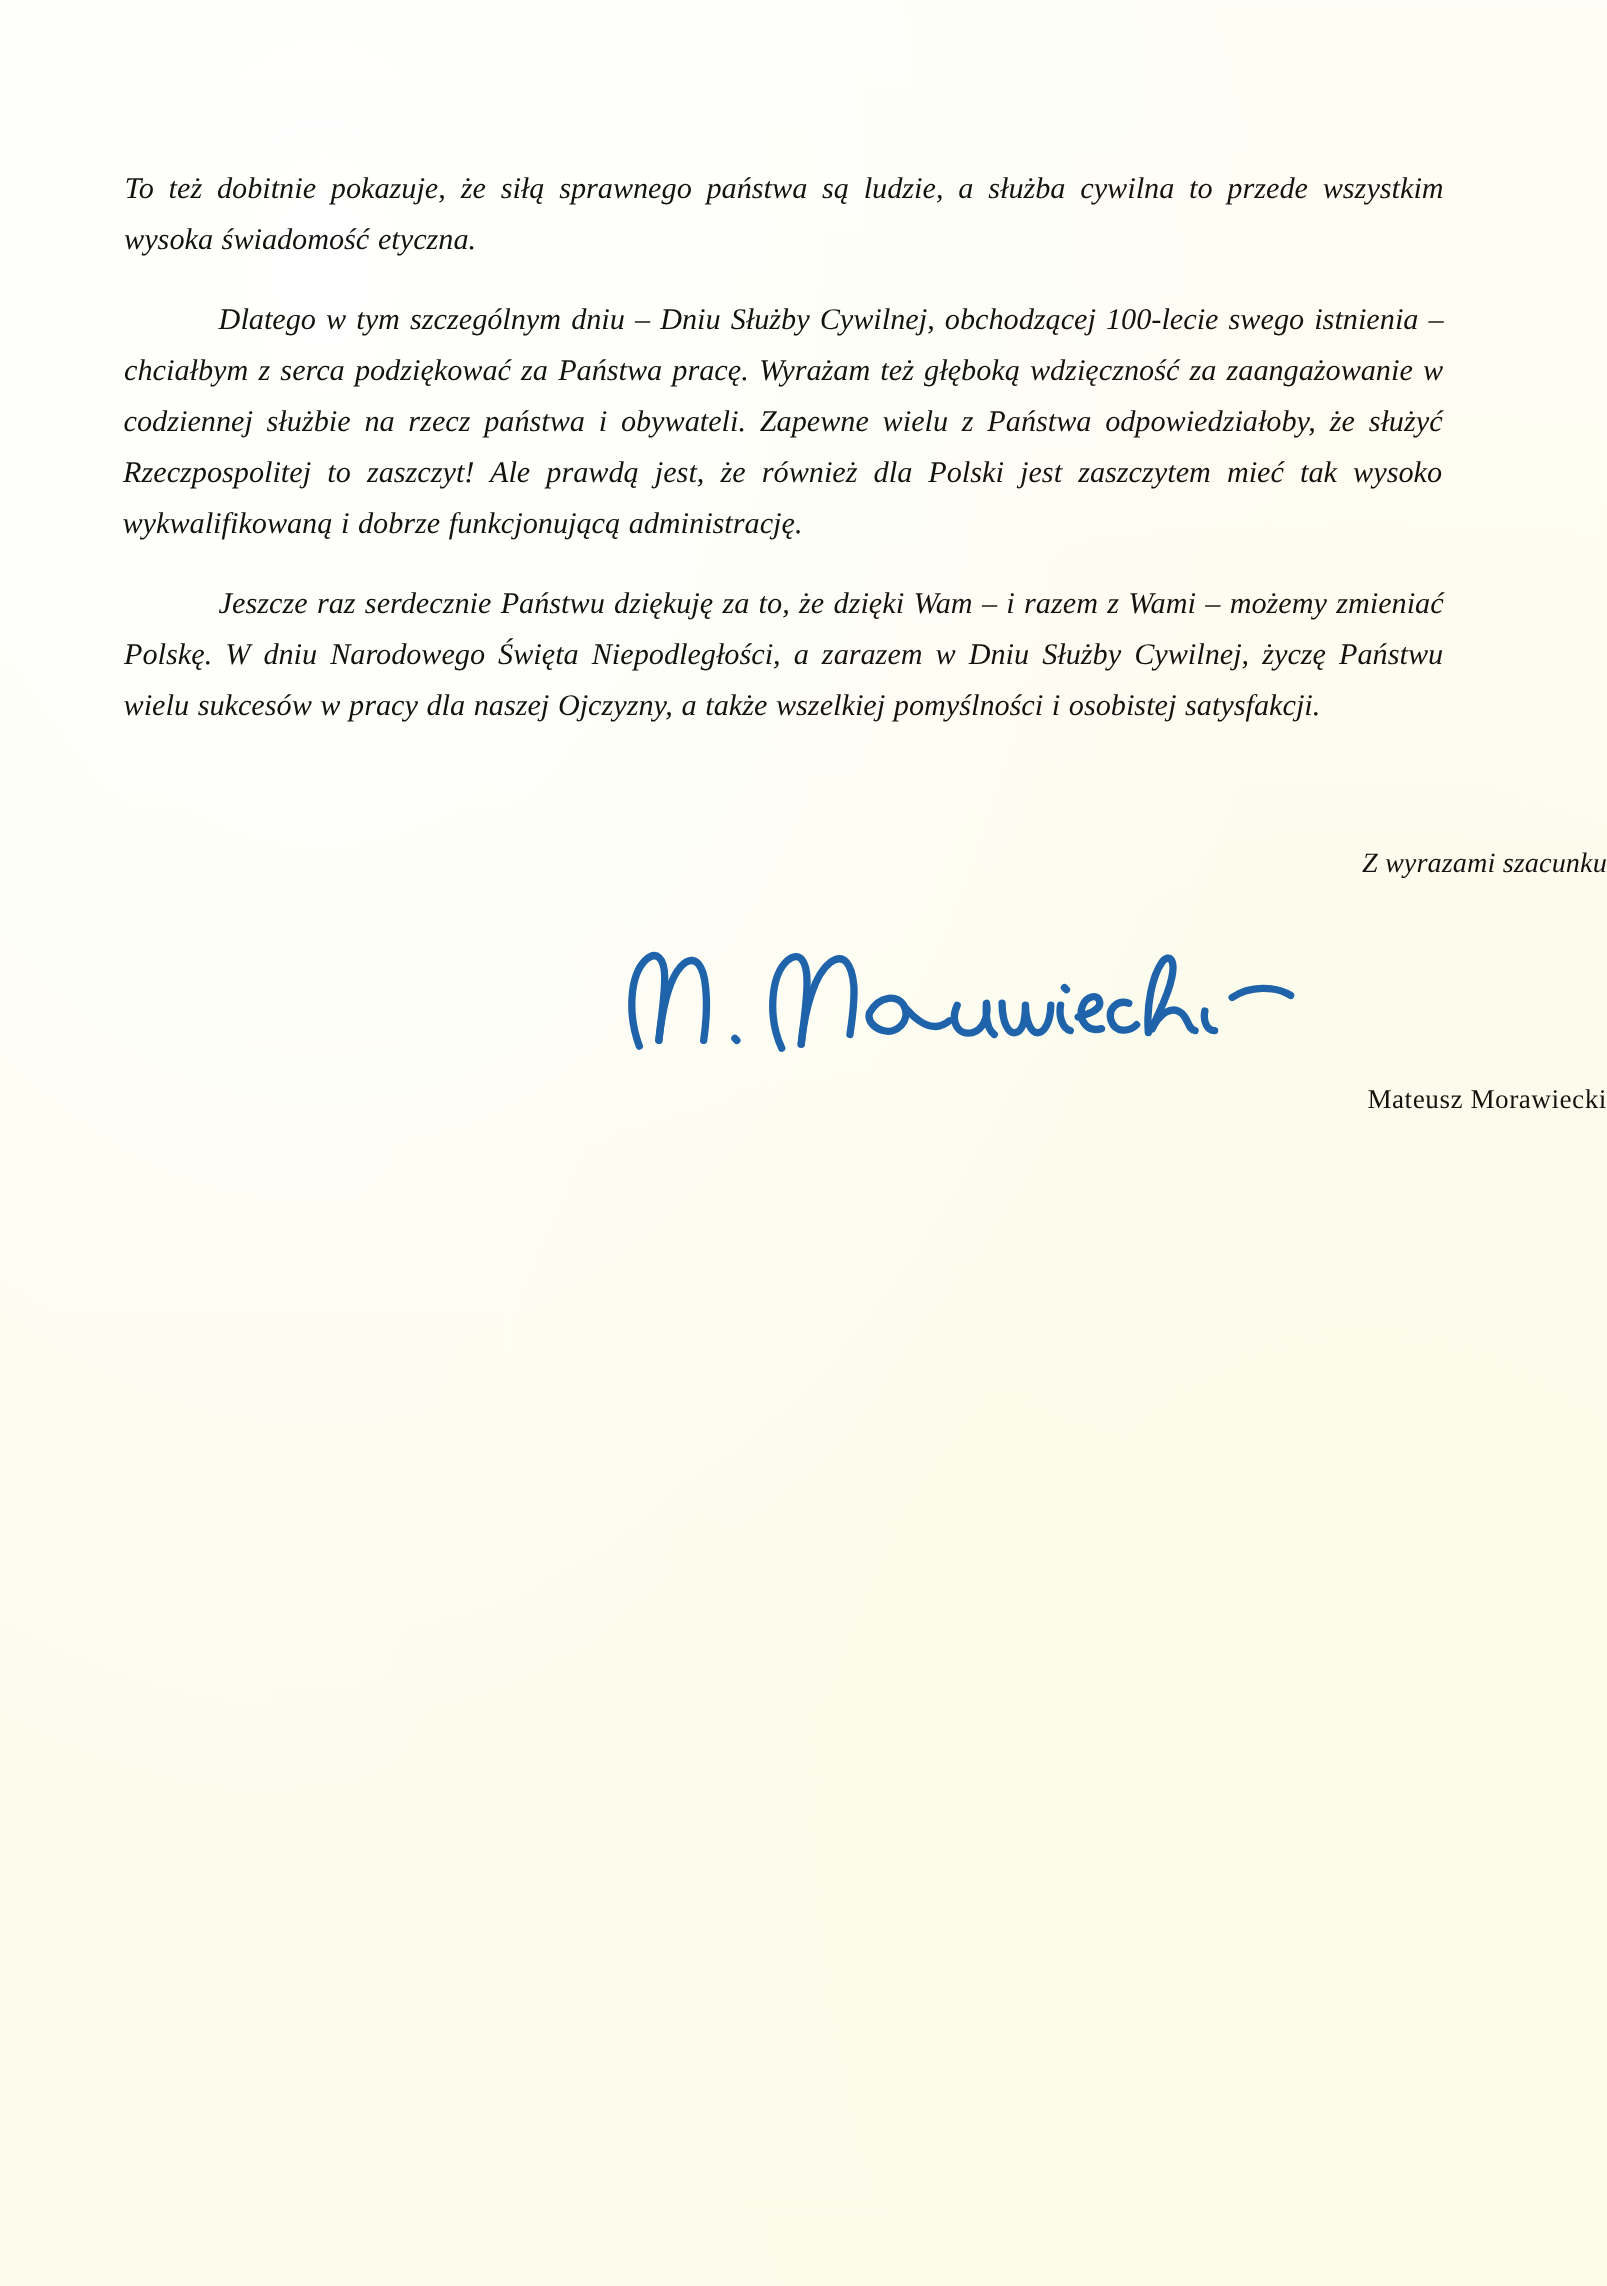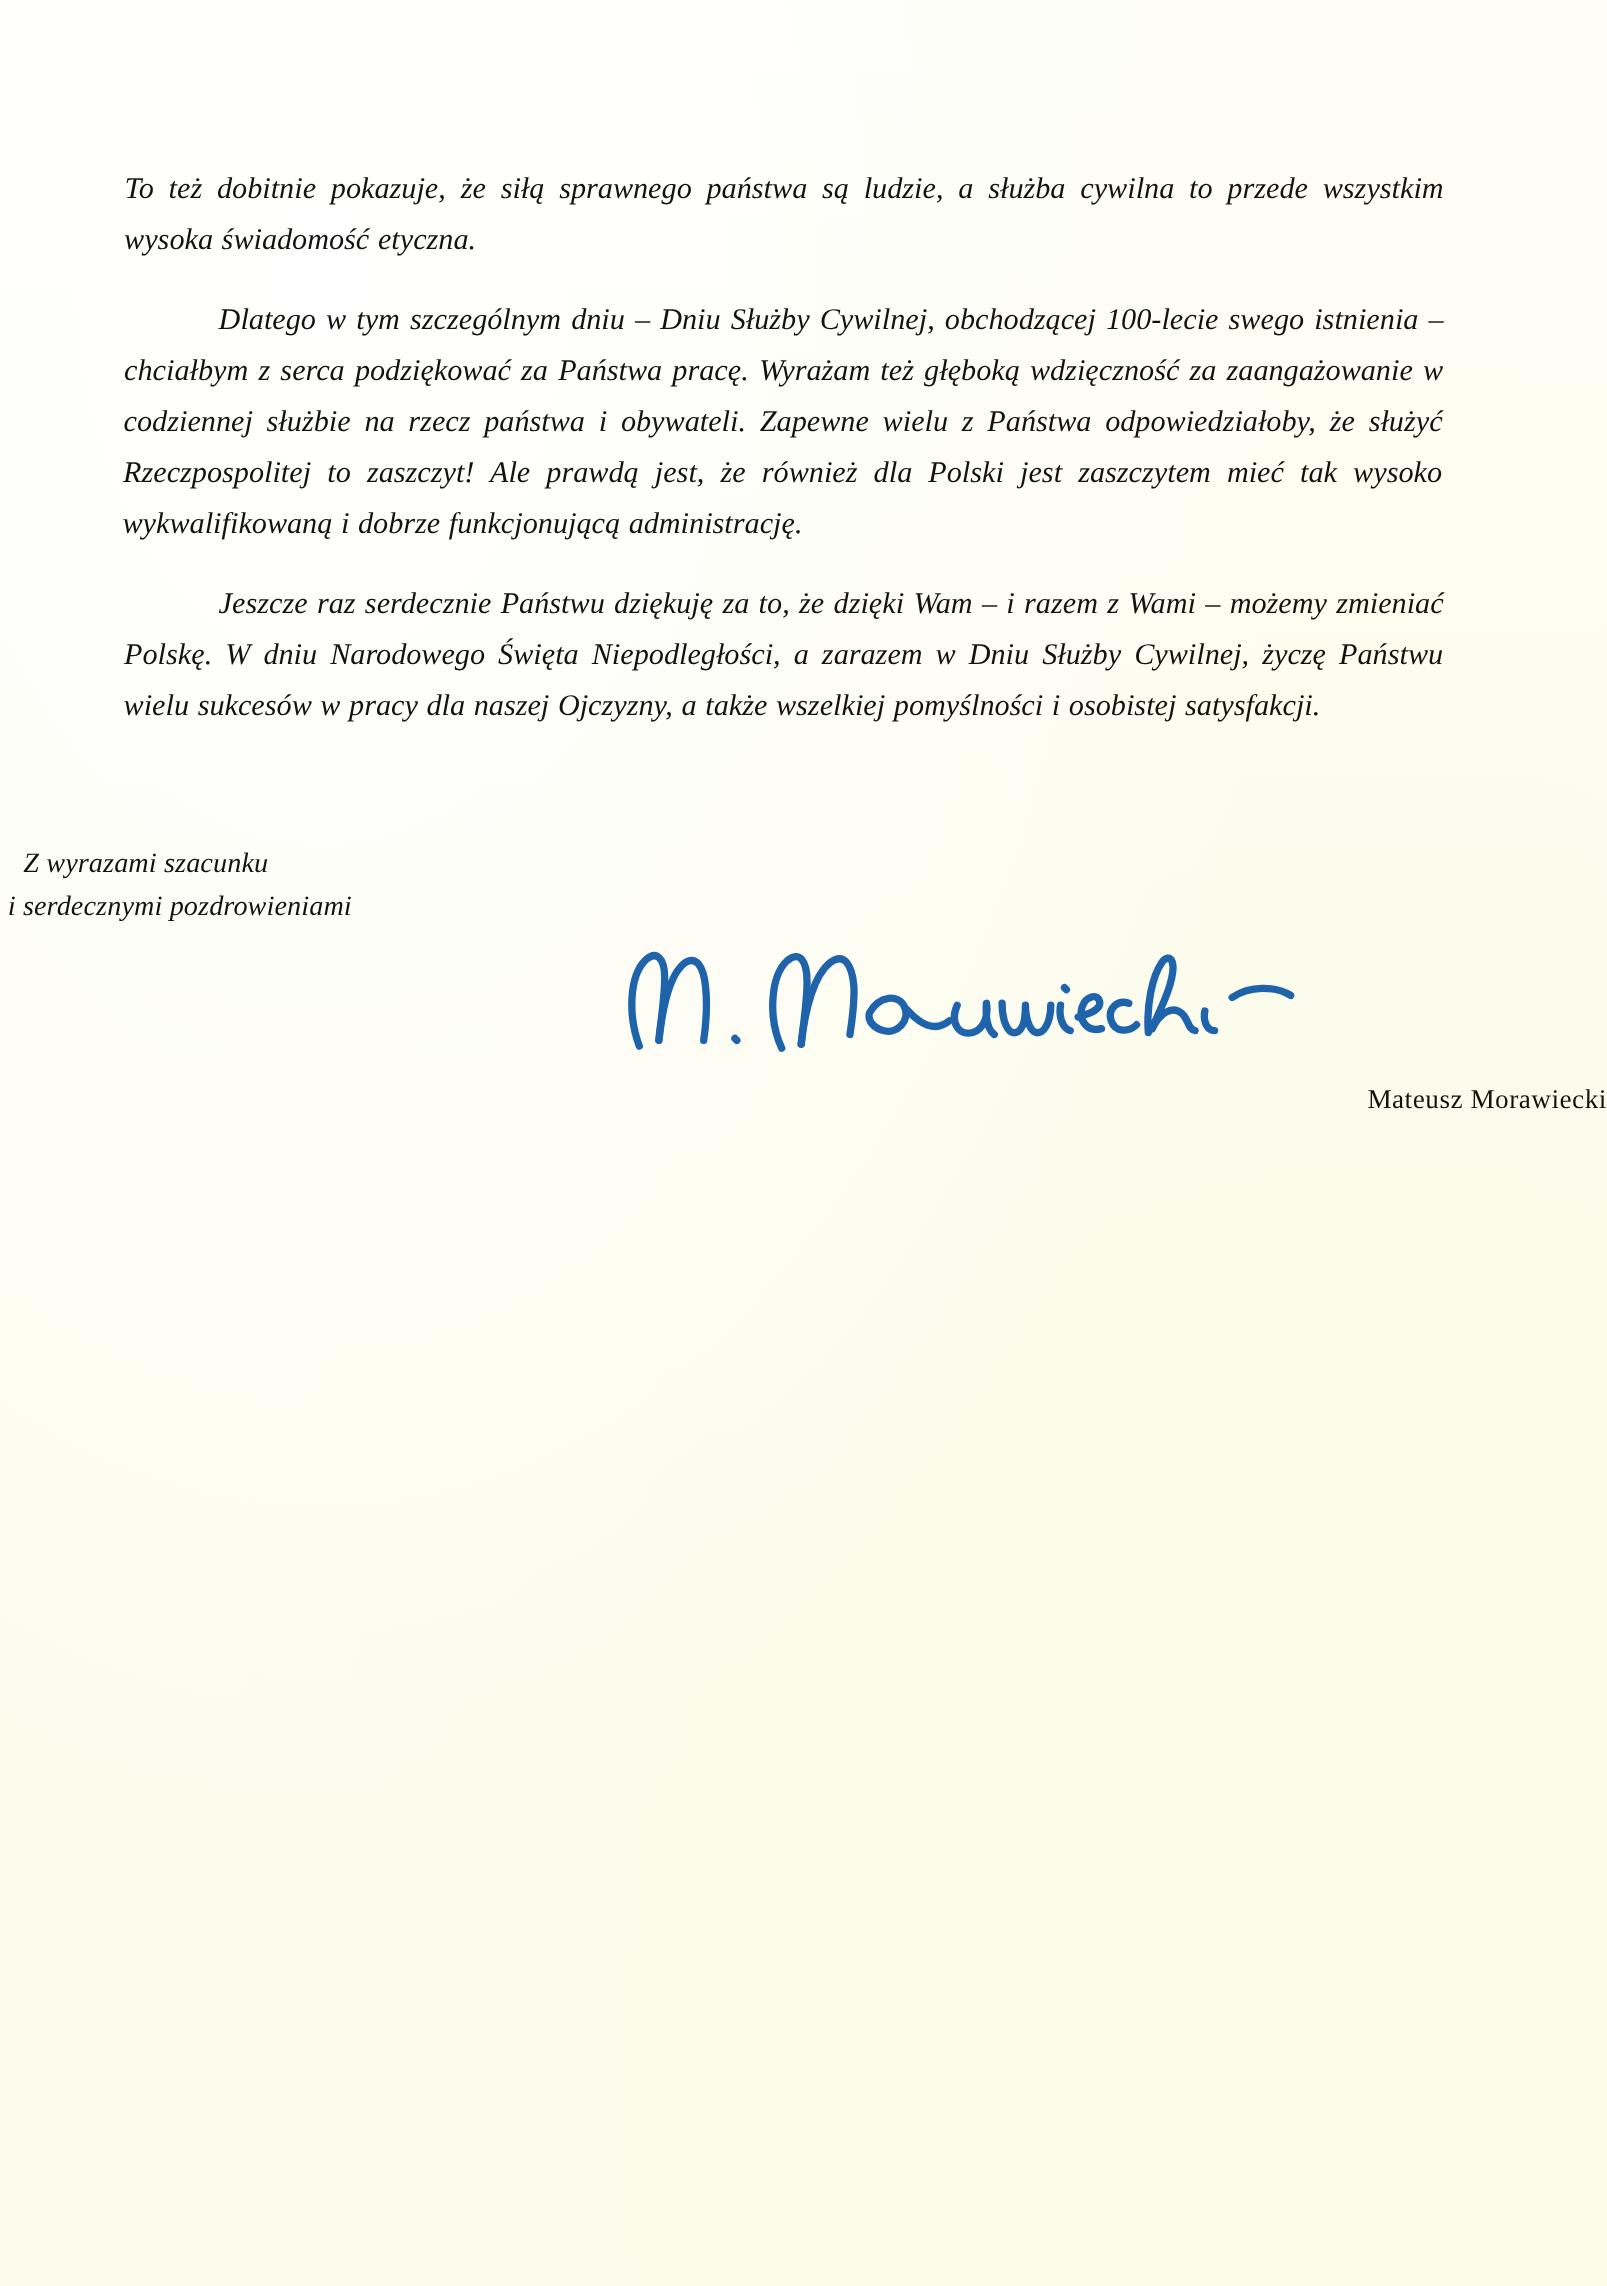--- a/index.html
+++ b/index.html
@@ -60,21 +60,21 @@
   p.para:last-child {
     margin-bottom: 0;
   }
 
   
   .closing {
     position: absolute;
     left: 0;
     right: 0;
     top: 841px;
-    text-align: left;
+    text-align: right;
   }
   .closing-line {
     font-size: 28px;
     line-height: 43px;
     font-style: italic;
     color: #14120f;
     letter-spacing: 0.2px;
     transform: skewX(-0.6deg);
   }
   .closing-line.l1 { padding-left: 23.4px; }
@@ -113,21 +113,20 @@
 <div class="page">
 
   <div class="body-block">
     <p class="para">To też dobitnie pokazuje, że siłą sprawnego państwa są ludzie, a służba cywilna to przede wszystkim wysoka świadomość etyczna.</p>
     <p class="para indent">Dlatego w tym szczególnym dniu – Dniu Służby Cywilnej, obchodzącej 100-lecie swego istnienia – chciałbym z serca podziękować za Państwa pracę. Wyrażam też głęboką wdzięczność za zaangażowanie w codziennej służbie na rzecz państwa i obywateli. Zapewne wielu z Państwa odpowiedziałoby, że służyć Rzeczpospolitej to zaszczyt! Ale prawdą jest, że również dla Polski jest zaszczytem mieć tak wysoko wykwalifikowaną i dobrze funkcjonującą administrację.</p>
     <p class="para indent">Jeszcze raz serdecznie Państwu dziękuję za to, że dzięki Wam – i razem z Wami – możemy zmieniać Polskę. W dniu Narodowego Święta Niepodległości, a zarazem w Dniu Służby Cywilnej, życzę Państwu wielu sukcesów w pracy dla naszej Ojczyzny, a także wszelkiej pomyślności i osobistej satysfakcji.</p>
   </div>
 
   <div class="closing">
     <div class="closing-line l1">Z wyrazami szacunku</div>
-    <div class="closing-line l2">i serdecznymi pozdrowieniami</div>
   </div>
 
   <div class="signature-wrap">
     <svg viewBox="0 0 720 130" xmlns="http://www.w3.org/2000/svg" aria-label="signature">
       <g fill="none" stroke="#1f63ab" stroke-width="7.5" stroke-linecap="round" stroke-linejoin="round">
 
         <path d="M26,118 C14,86 16,46 32,30 C44,19 52,28 52,48 C52,68 48,92 46,112"></path>
         <path d="M46,112 C50,76 58,44 72,33 C84,24 92,36 94,58 C96,78 94,98 92,112"></path>
 
         <path d="M124,110 l2,2"></path>

